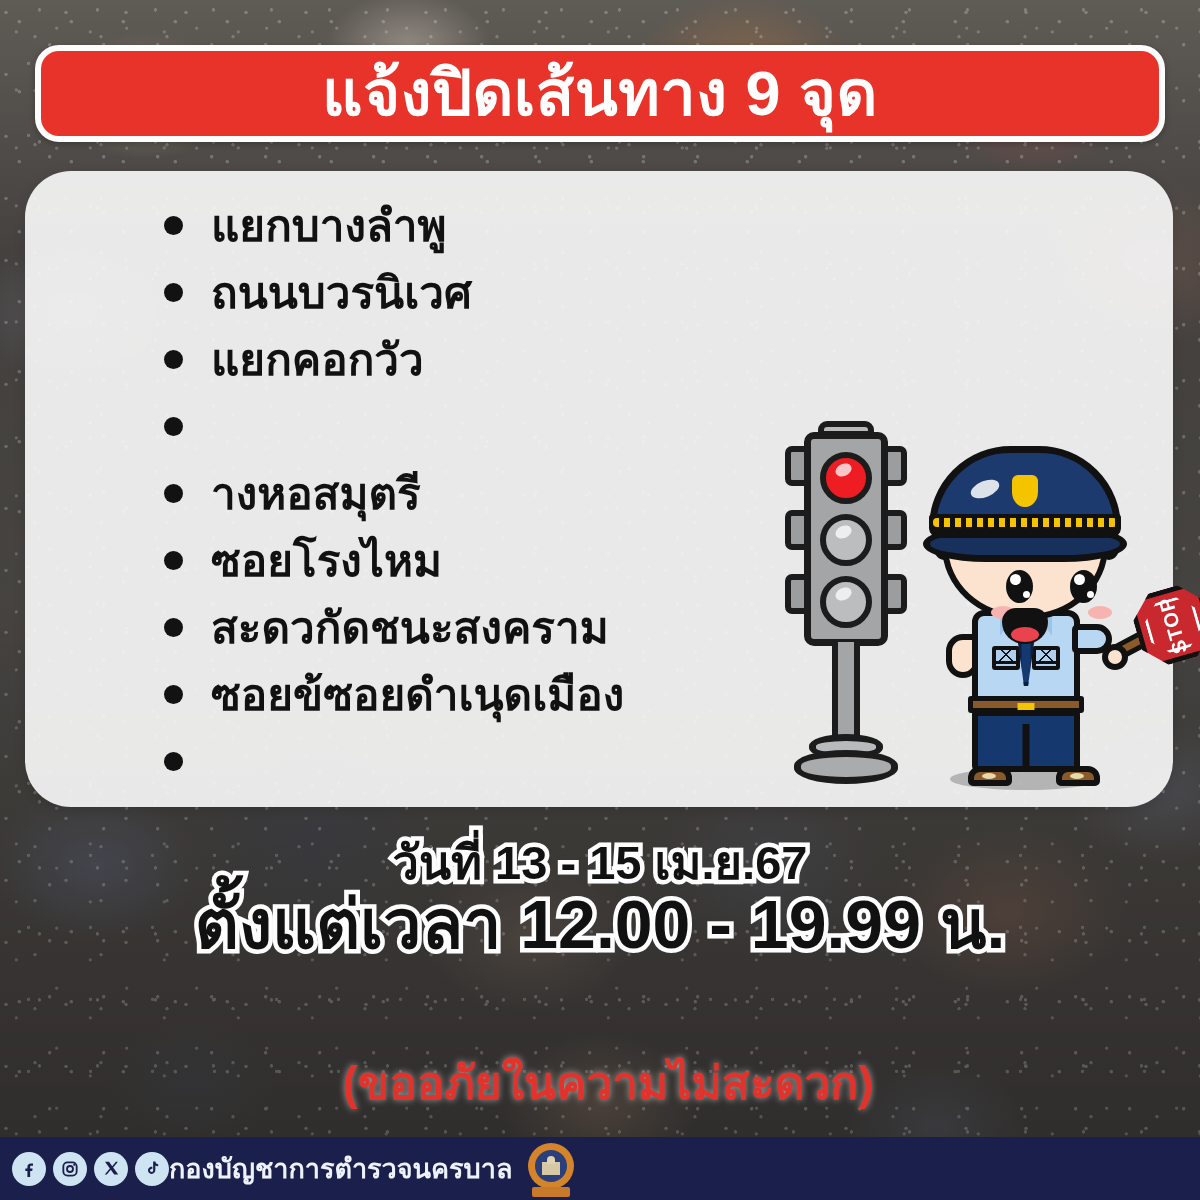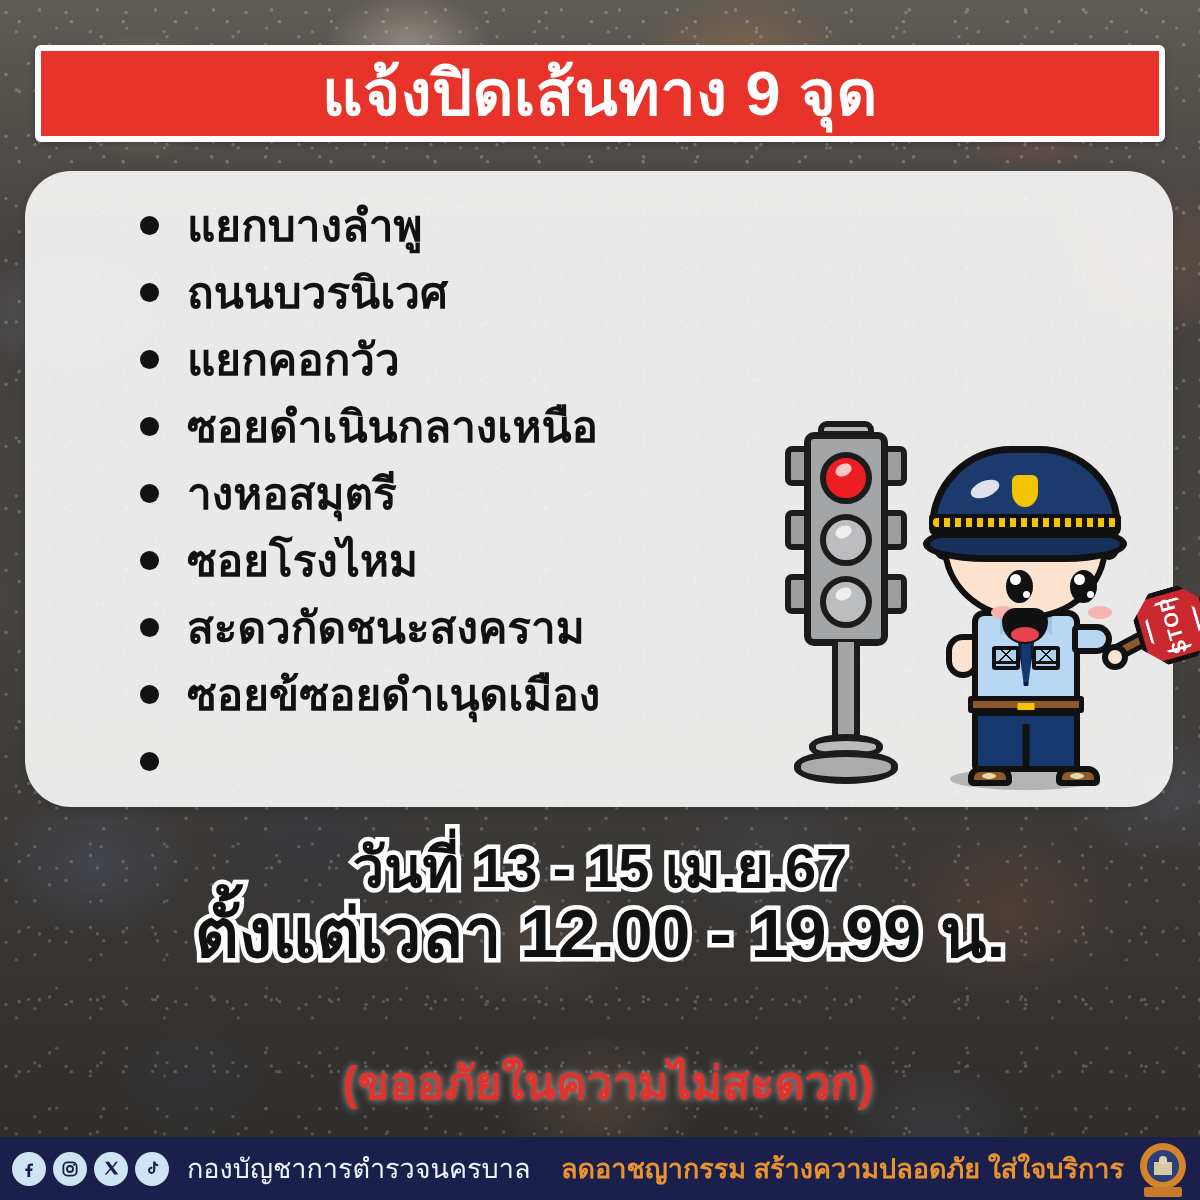--- a/index.html
+++ b/index.html
@@ -43,36 +43,36 @@
       radial-gradient(circle at 81% 47%, rgba(255,255,255,.8) 0 1.2px, transparent 2px),
       radial-gradient(circle at 92% 80%, rgba(255,255,255,.9) 0 1.5px, transparent 2px),
       radial-gradient(circle at 46% 88%, rgba(255,255,255,.85) 0 1.3px, transparent 2px);
     background-size:60px 62px,74px 58px,52px 70px,66px 54px,58px 66px,70px 60px,54px 56px,62px 72px;
   }
   .bg-shade{position:absolute;inset:0;background:linear-gradient(180deg,rgba(0,0,0,.10),rgba(0,0,0,.28));}
 
   
   .banner{
     position:absolute;left:35px;top:45px;width:1130px;height:97px;
-    background:#e8332a;border:6px solid #fdfdfd;border-radius:6px;
+    background:#e8332a;border:6px solid #fdfdfd;border-radius:24px;
     box-sizing:border-box;display:flex;align-items:center;justify-content:center;
     box-shadow:0 2px 6px rgba(0,0,0,.25);
   }
   .banner-text{
     color:#fff;font-size:63px;font-weight:700;letter-spacing:.5px;line-height:1;
     white-space:nowrap;
   }
 
   
   .card{
     position:absolute;left:25px;top:171px;width:1148px;height:636px;
     background:rgba(252,252,252,.90);border-radius:46px;
     box-shadow:0 3px 12px rgba(0,0,0,.13);
   }
-  .route-list{position:absolute;left:140px;top:192px;width:720px;}
+  .route-list{position:absolute;left:164px;top:192px;width:720px;}
   .route-item{display:flex;align-items:center;height:67px;}
   .bullet{
     width:19px;height:19px;border-radius:50%;background:#121212;flex:0 0 auto;margin-right:28px;
   }
   .route-label{
     font-size:44px;font-weight:700;color:#111;line-height:1;white-space:nowrap;
   }
 
   
   .traffic{position:absolute;left:786px;top:432px;width:120px;height:360px;}
@@ -239,42 +239,42 @@
   }
 
   
   .datetime{
     position:absolute;left:0;top:838px;width:1200px;text-align:center;
   }
   .dt-line{
     display:block;color:#111;font-weight:700;line-height:1.06;
     -webkit-text-stroke:9px #fdfdfd;paint-order:stroke fill;
   }
-  .dt1{font-size:56px;}
+  .dt1{font-size:47px;}
   .dt2{font-size:68px;}
   .apology{
     position:absolute;left:0;top:1046px;width:1200px;text-align:center;
     color:#e1322c;font-size:46px;font-weight:700;
     text-shadow:0 0 7px rgba(255,255,255,.55);
     margin-left:8px;
   }
 
   
   .footer{
     position:absolute;left:0;bottom:0;width:1200px;height:63px;
     background:#1b1f4b;display:flex;align-items:center;
   }
   .social{display:flex;align-items:center;gap:7px;margin-left:12px;}
   .sicon{
     width:34px;height:34px;border-radius:50%;background:#cfe4f2;
     display:flex;align-items:center;justify-content:center;
   }
   .sicon svg{display:block;}
   .org-name{
-    color:#eef3fb;font-size:27px;font-weight:400;margin-left:18px;white-space:nowrap;
+    color:#eef3fb;font-size:27px;font-weight:700;white-space:nowrap;
   }
   .slogan{
     margin-left:auto;color:#e8932f;font-size:27px;font-weight:700;white-space:nowrap;
   }
   .emblem{
     position:relative;width:52px;height:56px;margin:0 10px 0 14px;flex:0 0 auto;
   }
   .emblem-wreath{
     position:absolute;left:2px;top:2px;width:46px;height:46px;border-radius:50%;
     background:#d4842a;
@@ -318,21 +318,20 @@
     <div class="route-item">
       <span class="bullet"></span>
       <span class="route-label">ถนนบวรนิเวศ</span>
     </div>
     <div class="route-item">
       <span class="bullet"></span>
       <span class="route-label">แยกคอกวัว</span>
     </div>
     <div class="route-item">
       <span class="bullet"></span>
-      <span class="route-label">ซอยดำเนินกลางเหนือ</span>
     </div>
     <div class="route-item">
       <span class="bullet"></span>
       <span class="route-label">างหอสมุตรี</span>
     </div>
     <div class="route-item">
       <span class="bullet"></span>
       <span class="route-label">ซอยโรงไหม</span>
     </div>
     <div class="route-item">
@@ -456,21 +455,20 @@
             <path fill="#1b1f4b" d="M3.8 3.5h5.1l4 5.5 4.6-5.5h2.6l-6 7.1 6.4 8.9h-5.1l-4.3-5.9-5 5.9H3.5l6.4-7.6z"></path>
           </svg>
       </span>
       <span class="sicon">
         <svg width="19" height="19" viewBox="0 0 24 24">
             <path fill="#1b1f4b" d="M15.6 3.2c.4 2 1.6 3.3 3.6 3.5v2.6c-1.3.1-2.5-.3-3.6-1v5.4c0 4.3-4.1 6.6-7.3 4.4-2.1-1.4-2.6-4.3-1.2-6.3 1-1.5 2.9-2.3 4.7-1.9v2.7c-.4-.1-.8-.2-1.2-.1-1.2.1-2 1.2-1.7 2.4.2 1 1.2 1.7 2.2 1.5 1-.1 1.7-1 1.7-2V3.2z"></path>
           </svg>
       </span>
     </div>
     <span class="org-name">กองบัญชาการตำรวจนครบาล</span>
-    <span class="slogan">ลดอาชญากรรม สร้างความปลอดภัย ใส่ใจบริการ</span>
     <span class="emblem">
       <span class="emblem-wreath"></span>
       <span class="emblem-disc">
         <span class="emblem-bldg"></span>
         <span class="emblem-dome"></span>
       </span>
       <span class="emblem-ribbon"></span>
     </span>
   </div>
 

